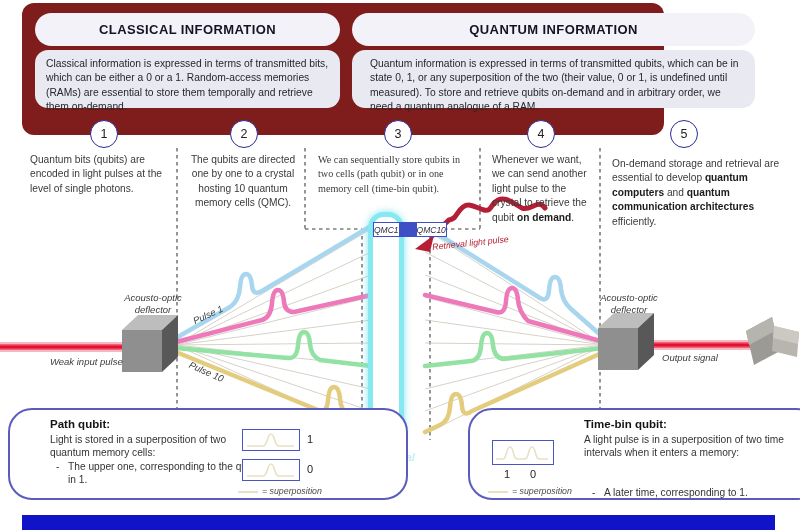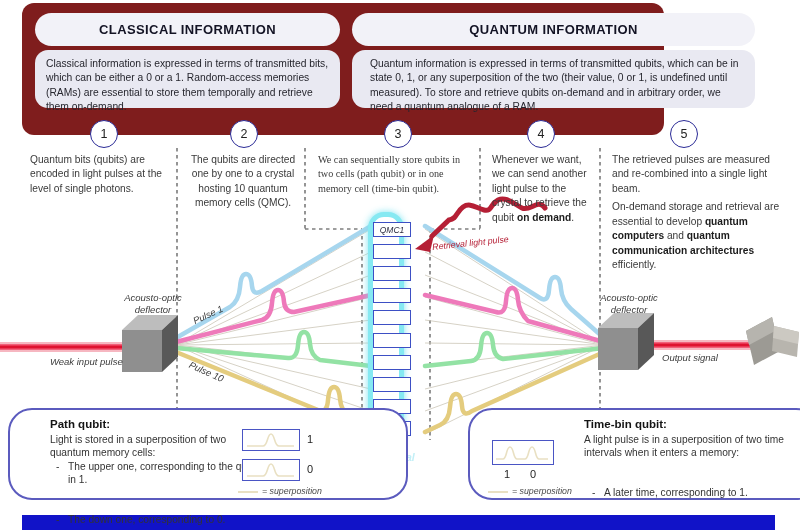--- a/index.html
+++ b/index.html
@@ -16,21 +16,21 @@
   .numcircle{width:26px;height:26px;border-radius:50%;background:#fff;border:1.6px solid #2a2a96;
              display:flex;align-items:center;justify-content:center;font-size:12.5px;color:#222;z-index:5;}
   .steptext{font-size:10.2px;line-height:1.42;color:#3a3a3a;z-index:4;}
   .steptext b{color:#1c1c1c;}
   
   .diaglabel{font-style:italic;font-size:9.5px;color:#3c3c3c;z-index:4;}
   .svglayer{left:0;top:0;z-index:1;}
   
   .crystal{left:368px;top:212px;width:36px;height:234px;background:#fff;border:5px solid #86e9f2;
            border-radius:16px;box-sizing:border-box;z-index:3;box-shadow:0 0 7px rgba(110,225,240,.9);
-           display:flex;flex-direction:column;justify-content:space-between;padding:5px 0;}
+           display:flex;flex-direction:row;justify-content:space-between;padding:5px 0;}
   .qmccell{width:38px;height:15px;border:1.5px solid #3d4fc4;background:#fff;margin:0 auto;box-sizing:border-box;
            display:flex;align-items:center;justify-content:center;font-style:italic;font-size:8.5px;color:#2c2c40;}
   .crystal-label{left:362px;top:451px;width:70px;text-align:center;color:#c2eff6;font-style:italic;
                  font-weight:bold;font-size:10.5px;z-index:3;}
   
   .infobox{background:#fff;border:2px solid #5b5bbe;border-radius:24px;box-sizing:border-box;z-index:4;}
   .infotitle{font-weight:bold;font-size:11.5px;color:#141414;}
   .infotext{font-size:10.2px;line-height:1.32;color:#333;}
   .bullet{position:relative;padding-left:14px;}
   .bullet::before{content:"-";position:absolute;left:2px;top:0;}
@@ -62,21 +62,20 @@
   <div class="abs numcircle" style="left:527px;top:120px;">4</div>
   <div class="abs numcircle" style="left:670px;top:120px;">5</div>
 
   <div class="abs steptext" style="left:30px;top:153px;width:140px;">Quantum bits (qubits) are encoded in light pulses at the level of single photons.</div>
   <div class="abs steptext" style="left:190px;top:153px;width:106px;text-align:center;">The qubits are directed one by one to a crystal hosting 10 quantum memory cells (QMC).</div>
   <div class="abs steptext" style="left:318px;top:153px;width:158px;font-family:Liberation Serif, serif;">We can sequentially store qubits in two cells (path qubit) or in one memory cell (time-bin qubit).</div>
   <div class="abs steptext" style="left:492px;top:153px;width:104px;">
     <span>Whenever we want, we can send another light pulse to the crystal to retrieve the qubit </span><b>on demand</b><span>.</span>
   </div>
   <div class="abs steptext" style="left:612px;top:153px;width:172px;">
-    <div>The retrieved pulses are measured and re-combined into a single light beam.</div>
     <div style="margin-top:4px;">
       <span>On-demand storage and retrieval are essential to develop </span><b>quantum computers</b><span> and </span><b>quantum communication architectures</b><span> efficiently.</span>
     </div>
   </div>
 
   <svg class="abs svglayer" width="800" height="530" viewBox="0 0 800 530">
 
     <g stroke="#3e3e3e" stroke-width="1.1" stroke-dasharray="3.5,3.5">
       <line x1="177" y1="148" x2="177" y2="418"></line>
       <line x1="600" y1="148" x2="600" y2="418"></line>
@@ -178,21 +177,20 @@
   <div class="abs diaglabel" style="left:50px;top:356px;">Weak input pulse</div>
   <div class="abs diaglabel" style="left:192px;top:309px;transform:rotate(-25deg);">Pulse 1</div>
   <div class="abs diaglabel" style="left:188px;top:366px;transform:rotate(24deg);">Pulse 10</div>
   <div class="abs diaglabel" style="left:662px;top:352px;">Output signal</div>
   <div class="abs diaglabel" style="left:432px;top:237px;width:95px;color:#b51f35;font-size:8.8px;transform:rotate(-6deg);">Retrieval light pulse</div>
 
   <div class="abs infobox" style="left:8px;top:408px;width:400px;height:92px;">
     <div class="abs infotitle" style="left:40px;top:8px;">Path qubit:</div>
     <div class="abs infotext" style="left:40px;top:23px;width:200px;">Light is stored in a superposition of two quantum memory cells:</div>
     <div class="abs infotext bullet" style="left:44px;top:50px;width:190px;">The upper one, corresponding to the qubit in 1.</div>
-    <div class="abs infotext bullet" style="left:44px;top:76px;width:200px;">The down one, corresponding to 0.</div>
     <div class="abs qrect" style="left:232px;top:19px;width:58px;height:22px;">
       <svg width="55" height="19">
         <path d="M4,16 L20,16 C25,16 24,4 28,4 C32,4 31,16 36,16 L51,16" fill="none" stroke="#e9e0c2" stroke-width="1.6"></path>
       </svg>
     </div>
     <div class="abs qlbl" style="left:297px;top:23px;">1</div>
     <div class="abs qrect" style="left:232px;top:49px;width:58px;height:22px;">
       <svg width="55" height="19">
         <path d="M4,16 L20,16 C25,16 24,4 28,4 C32,4 31,16 36,16 L51,16" fill="none" stroke="#e9e0c2" stroke-width="1.6"></path>
       </svg>

